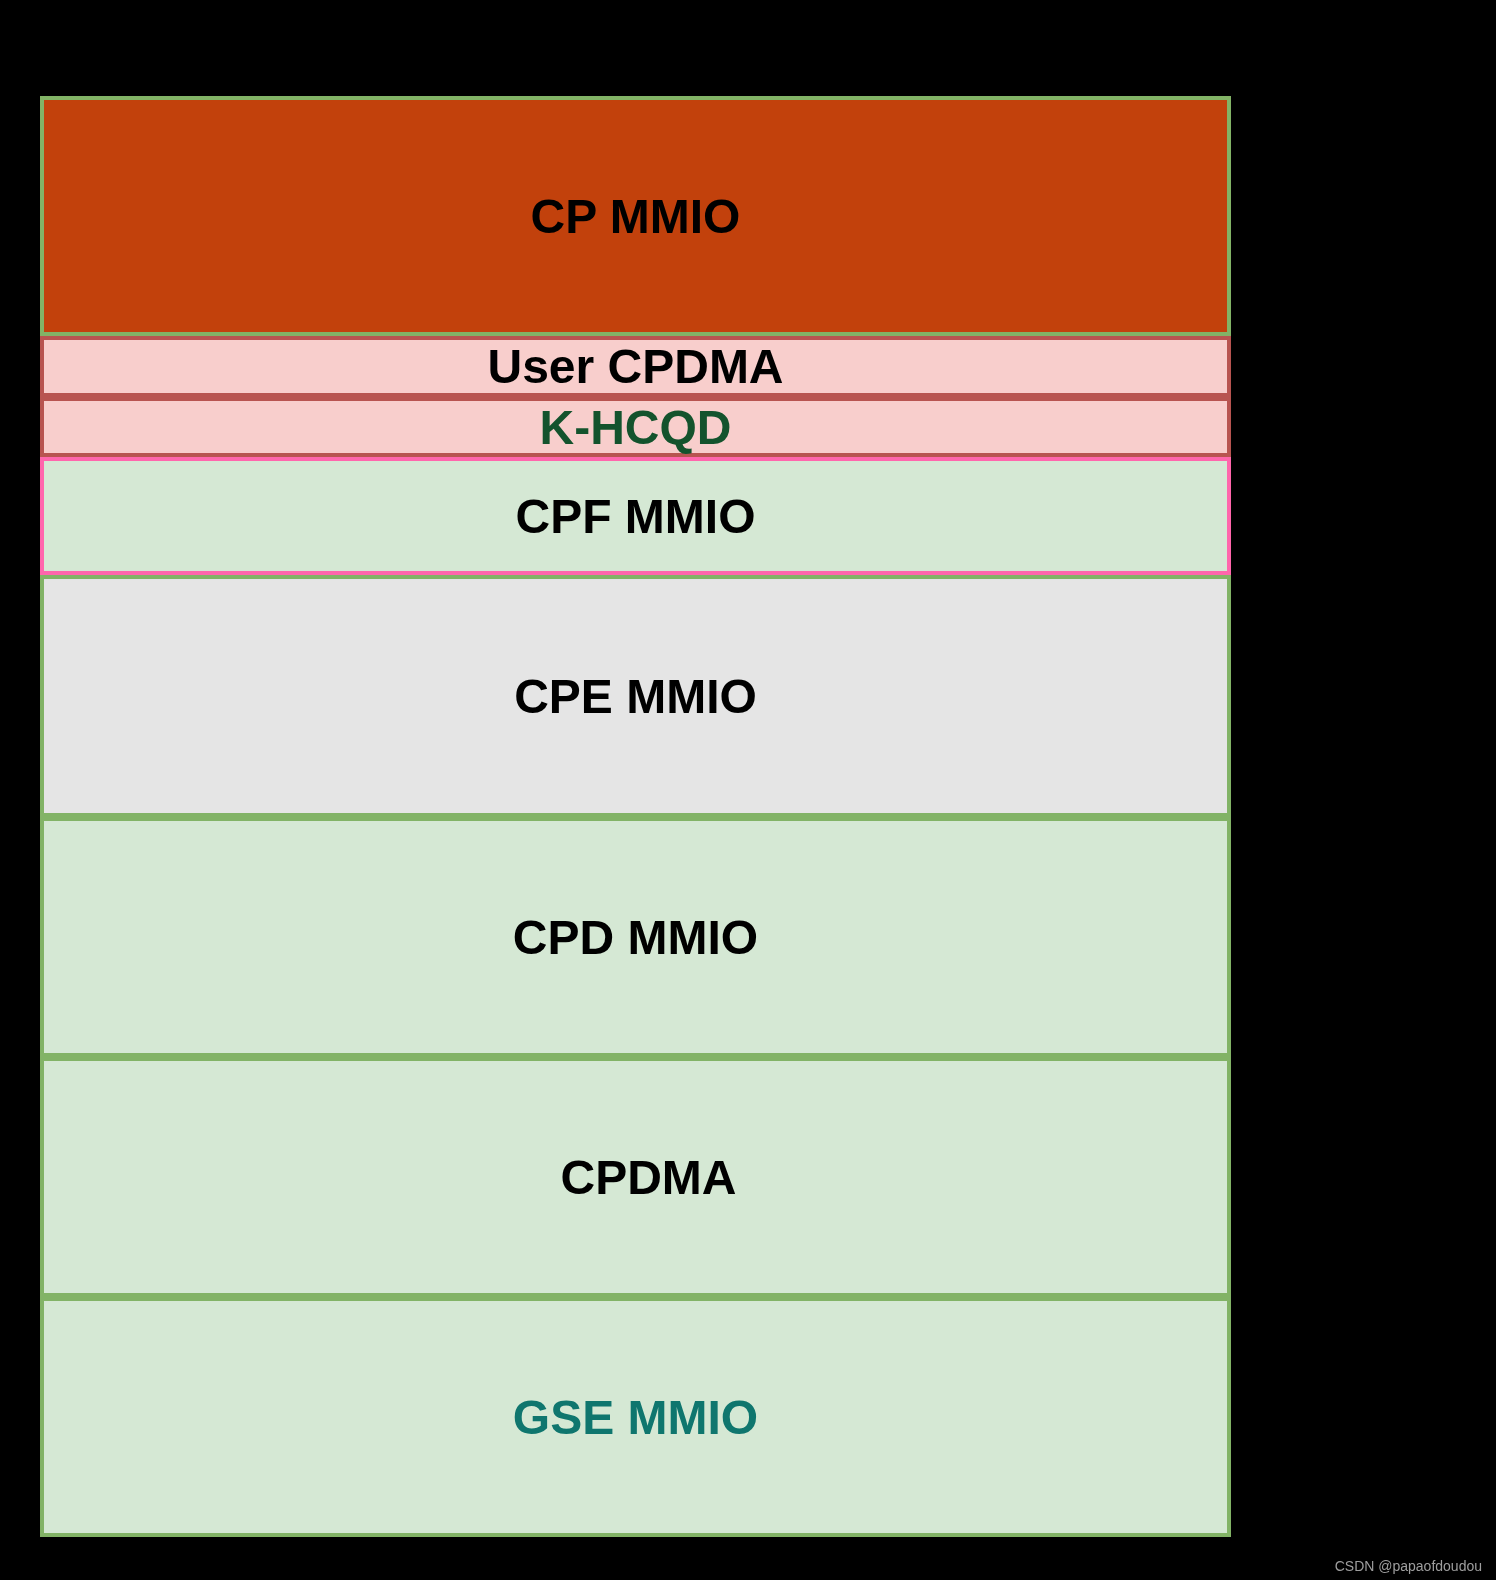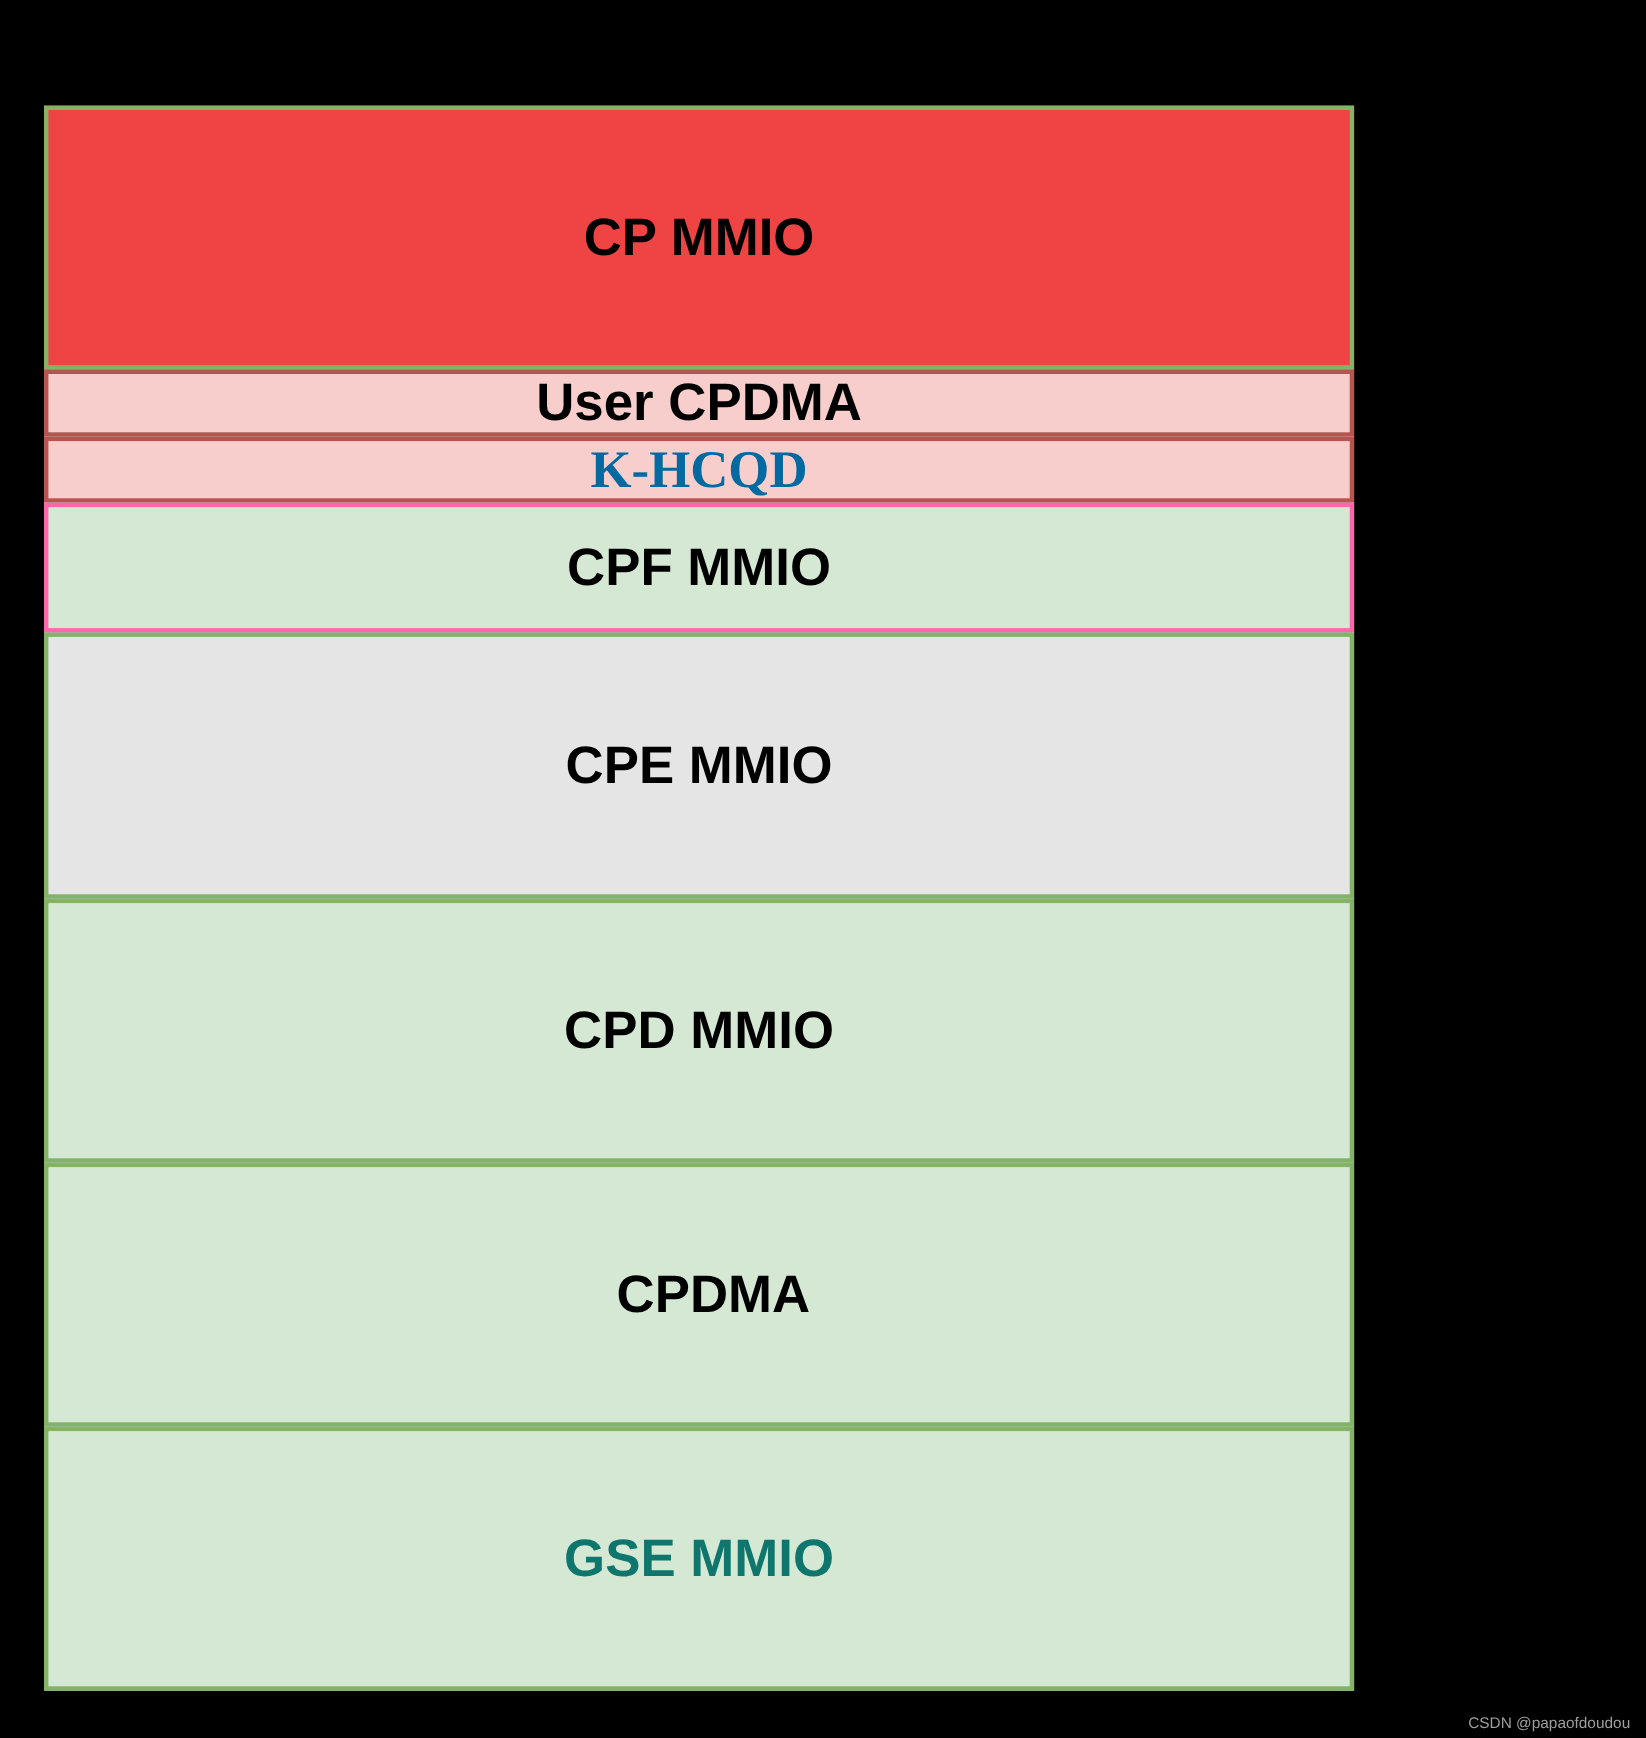--- a/index.html
+++ b/index.html
@@ -43,28 +43,28 @@
     right: 14px;
     bottom: 6px;
     font-size: 14px;
     color: #9e9e9e;
   }
 </style>
 </head>
 <body style="background: rgb(0, 0, 0);">
 
 <div class="diagram" id="diagram-root">
-    <div class="block" style="background: #ef4444; border-color: rgb(130, 179, 102); height: 240px;">
+    <div class="block" style="background: #c2410c; border-color: rgb(130, 179, 102); height: 240px;">
       <span class="block-label" style="color: rgb(0, 0, 0);">CP MMIO</span>
     </div>
     <div class="block" style="background: rgb(248, 206, 204); border-color: rgb(184, 84, 80); height: 61px;">
       <span class="block-label" style="color: rgb(0, 0, 0);">User CPDMA</span>
     </div>
     <div class="block" style="background: rgb(248, 206, 204); border-color: rgb(184, 84, 80); height: 60px;">
-      <span class="block-label" style="color: #0369a1; font-family: Liberation Serif, serif;">K-HCQD</span>
+      <span class="block-label" style="color: #14532d;">K-HCQD</span>
     </div>
     <div class="block" style="background: rgb(213, 232, 212); border-color: rgb(255, 102, 172); height: 118px; align-items: center;">
       <span class="block-label" style="color: rgb(0, 0, 0);">CPF MMIO</span>
     </div>
     <div class="block" style="background: #e5e5e5; border-color: rgb(130, 179, 102); height: 242px;">
       <span class="block-label" style="color: rgb(0, 0, 0);">CPE MMIO</span>
     </div>
     <div class="block" style="background: rgb(213, 232, 212); border-color: rgb(130, 179, 102); height: 240px;">
       <span class="block-label" style="color: rgb(0, 0, 0);">CPD MMIO</span>
     </div>

